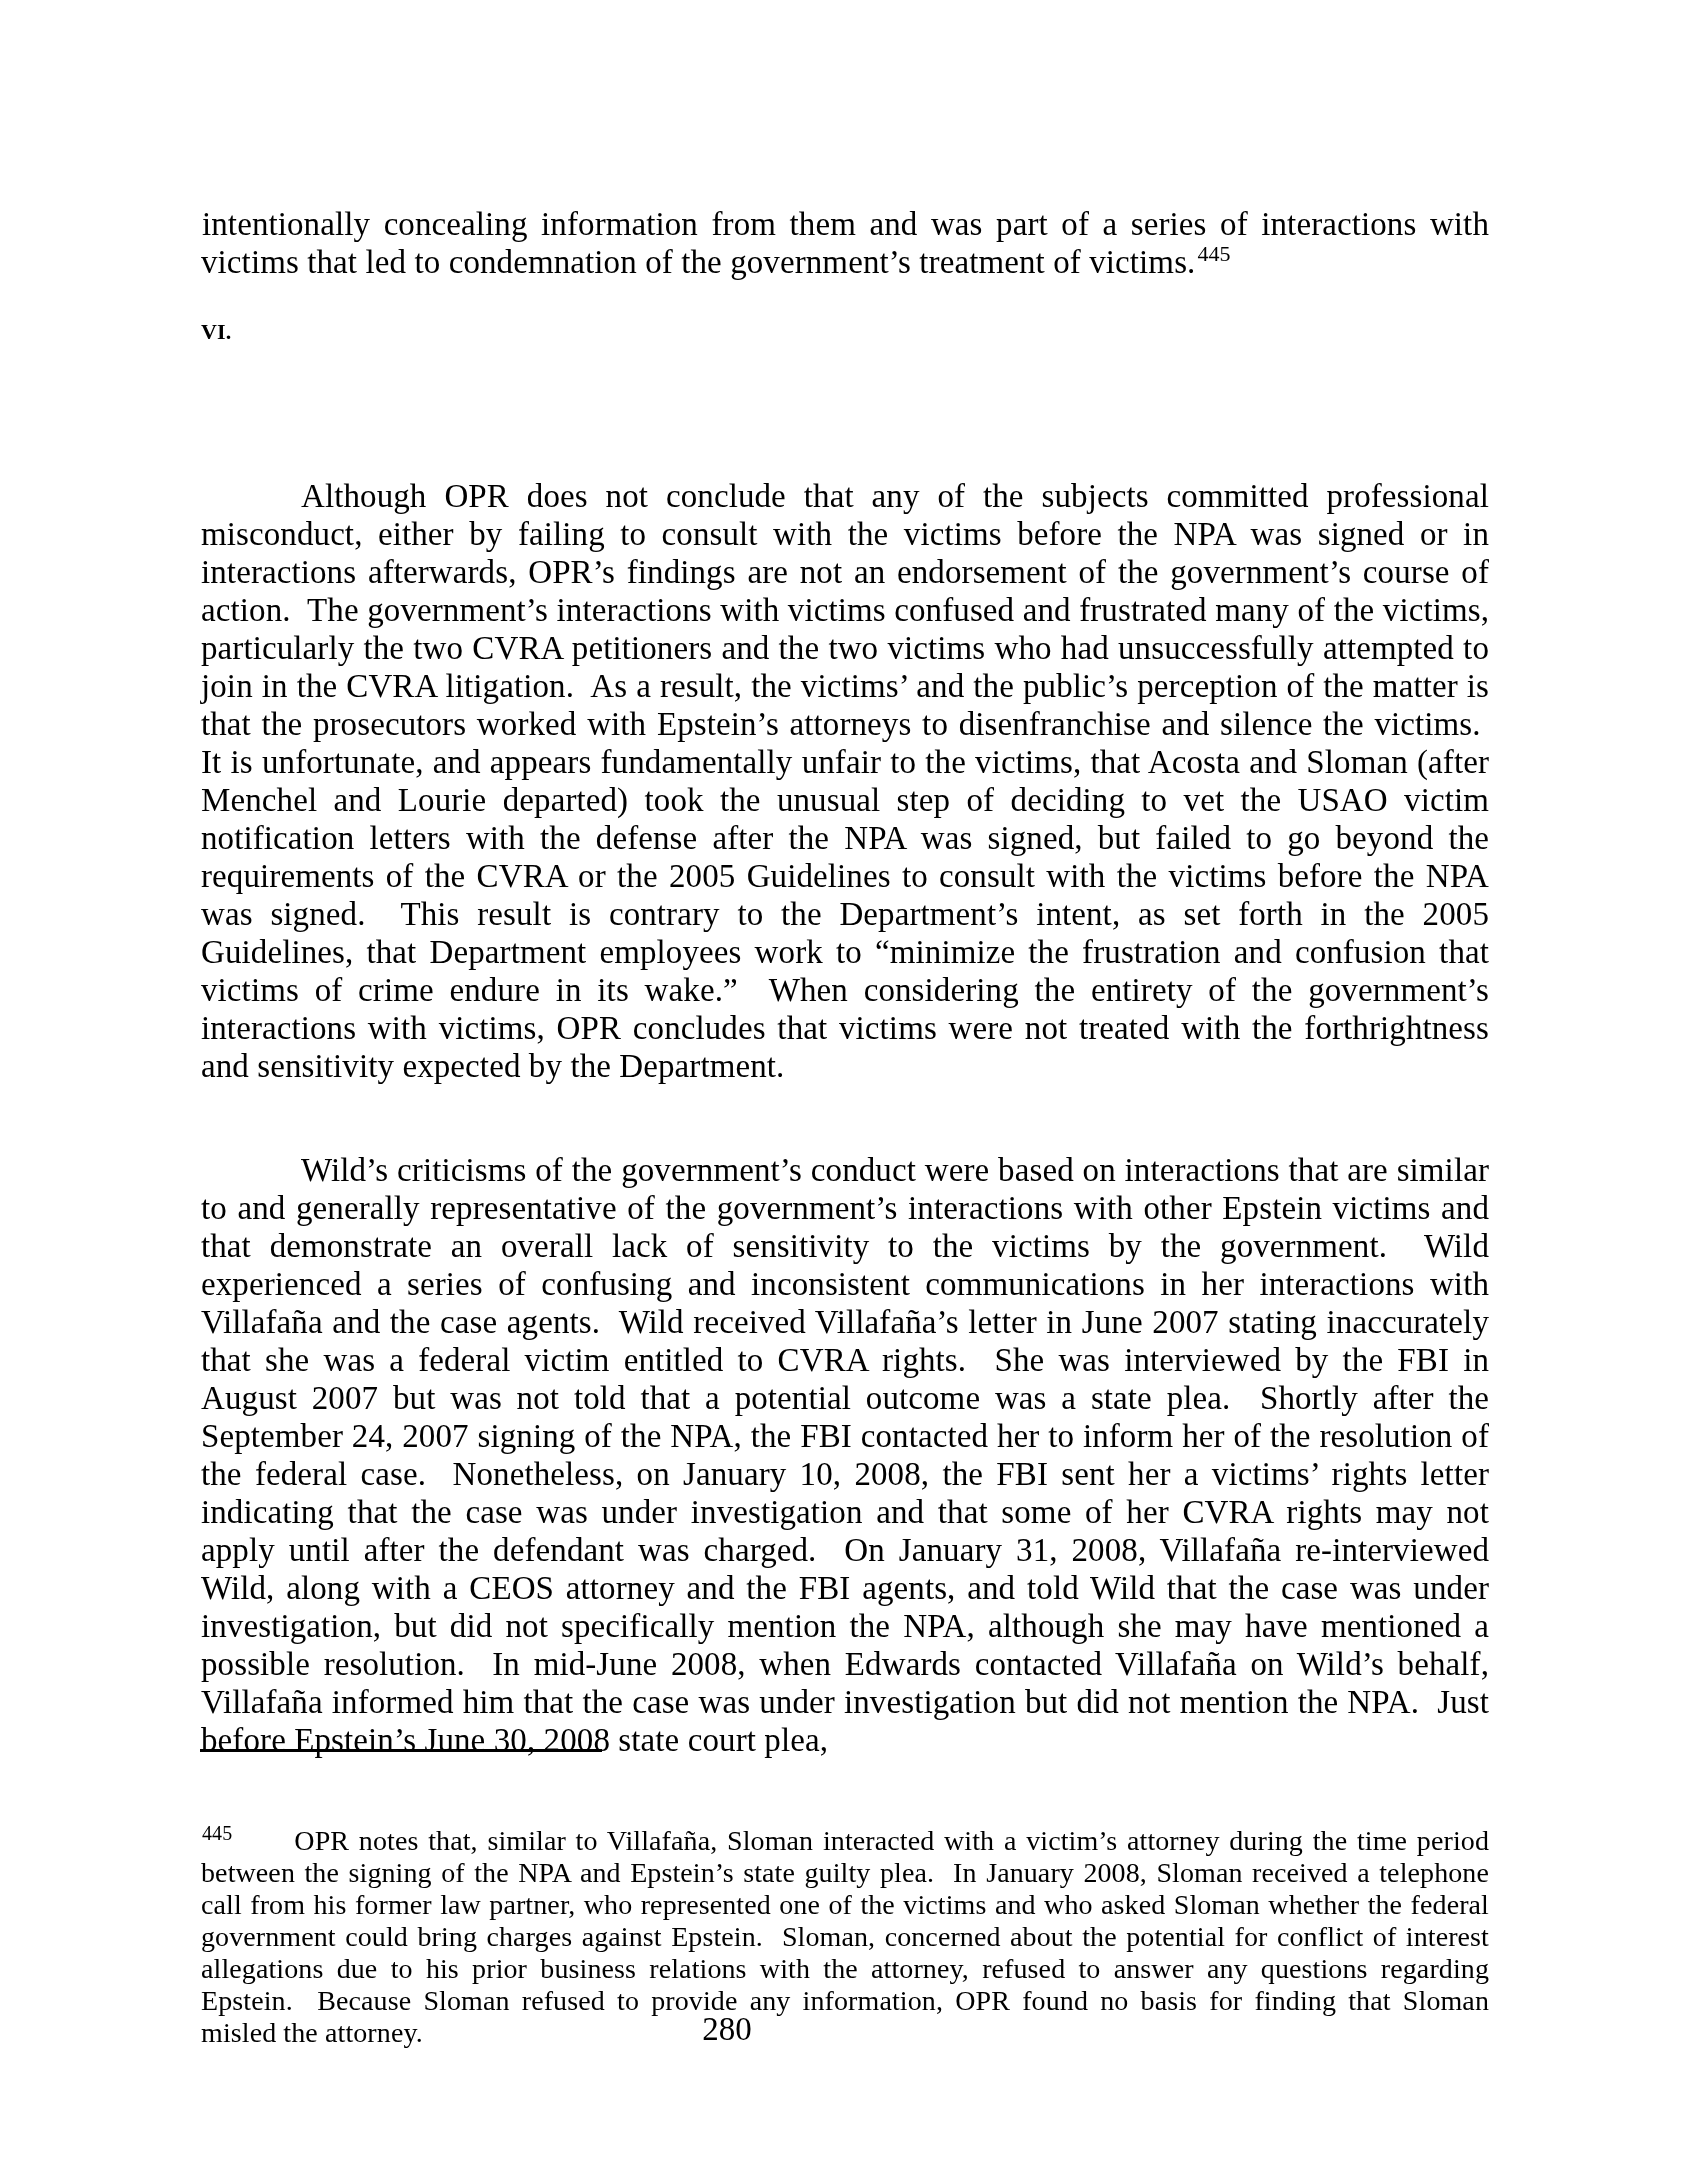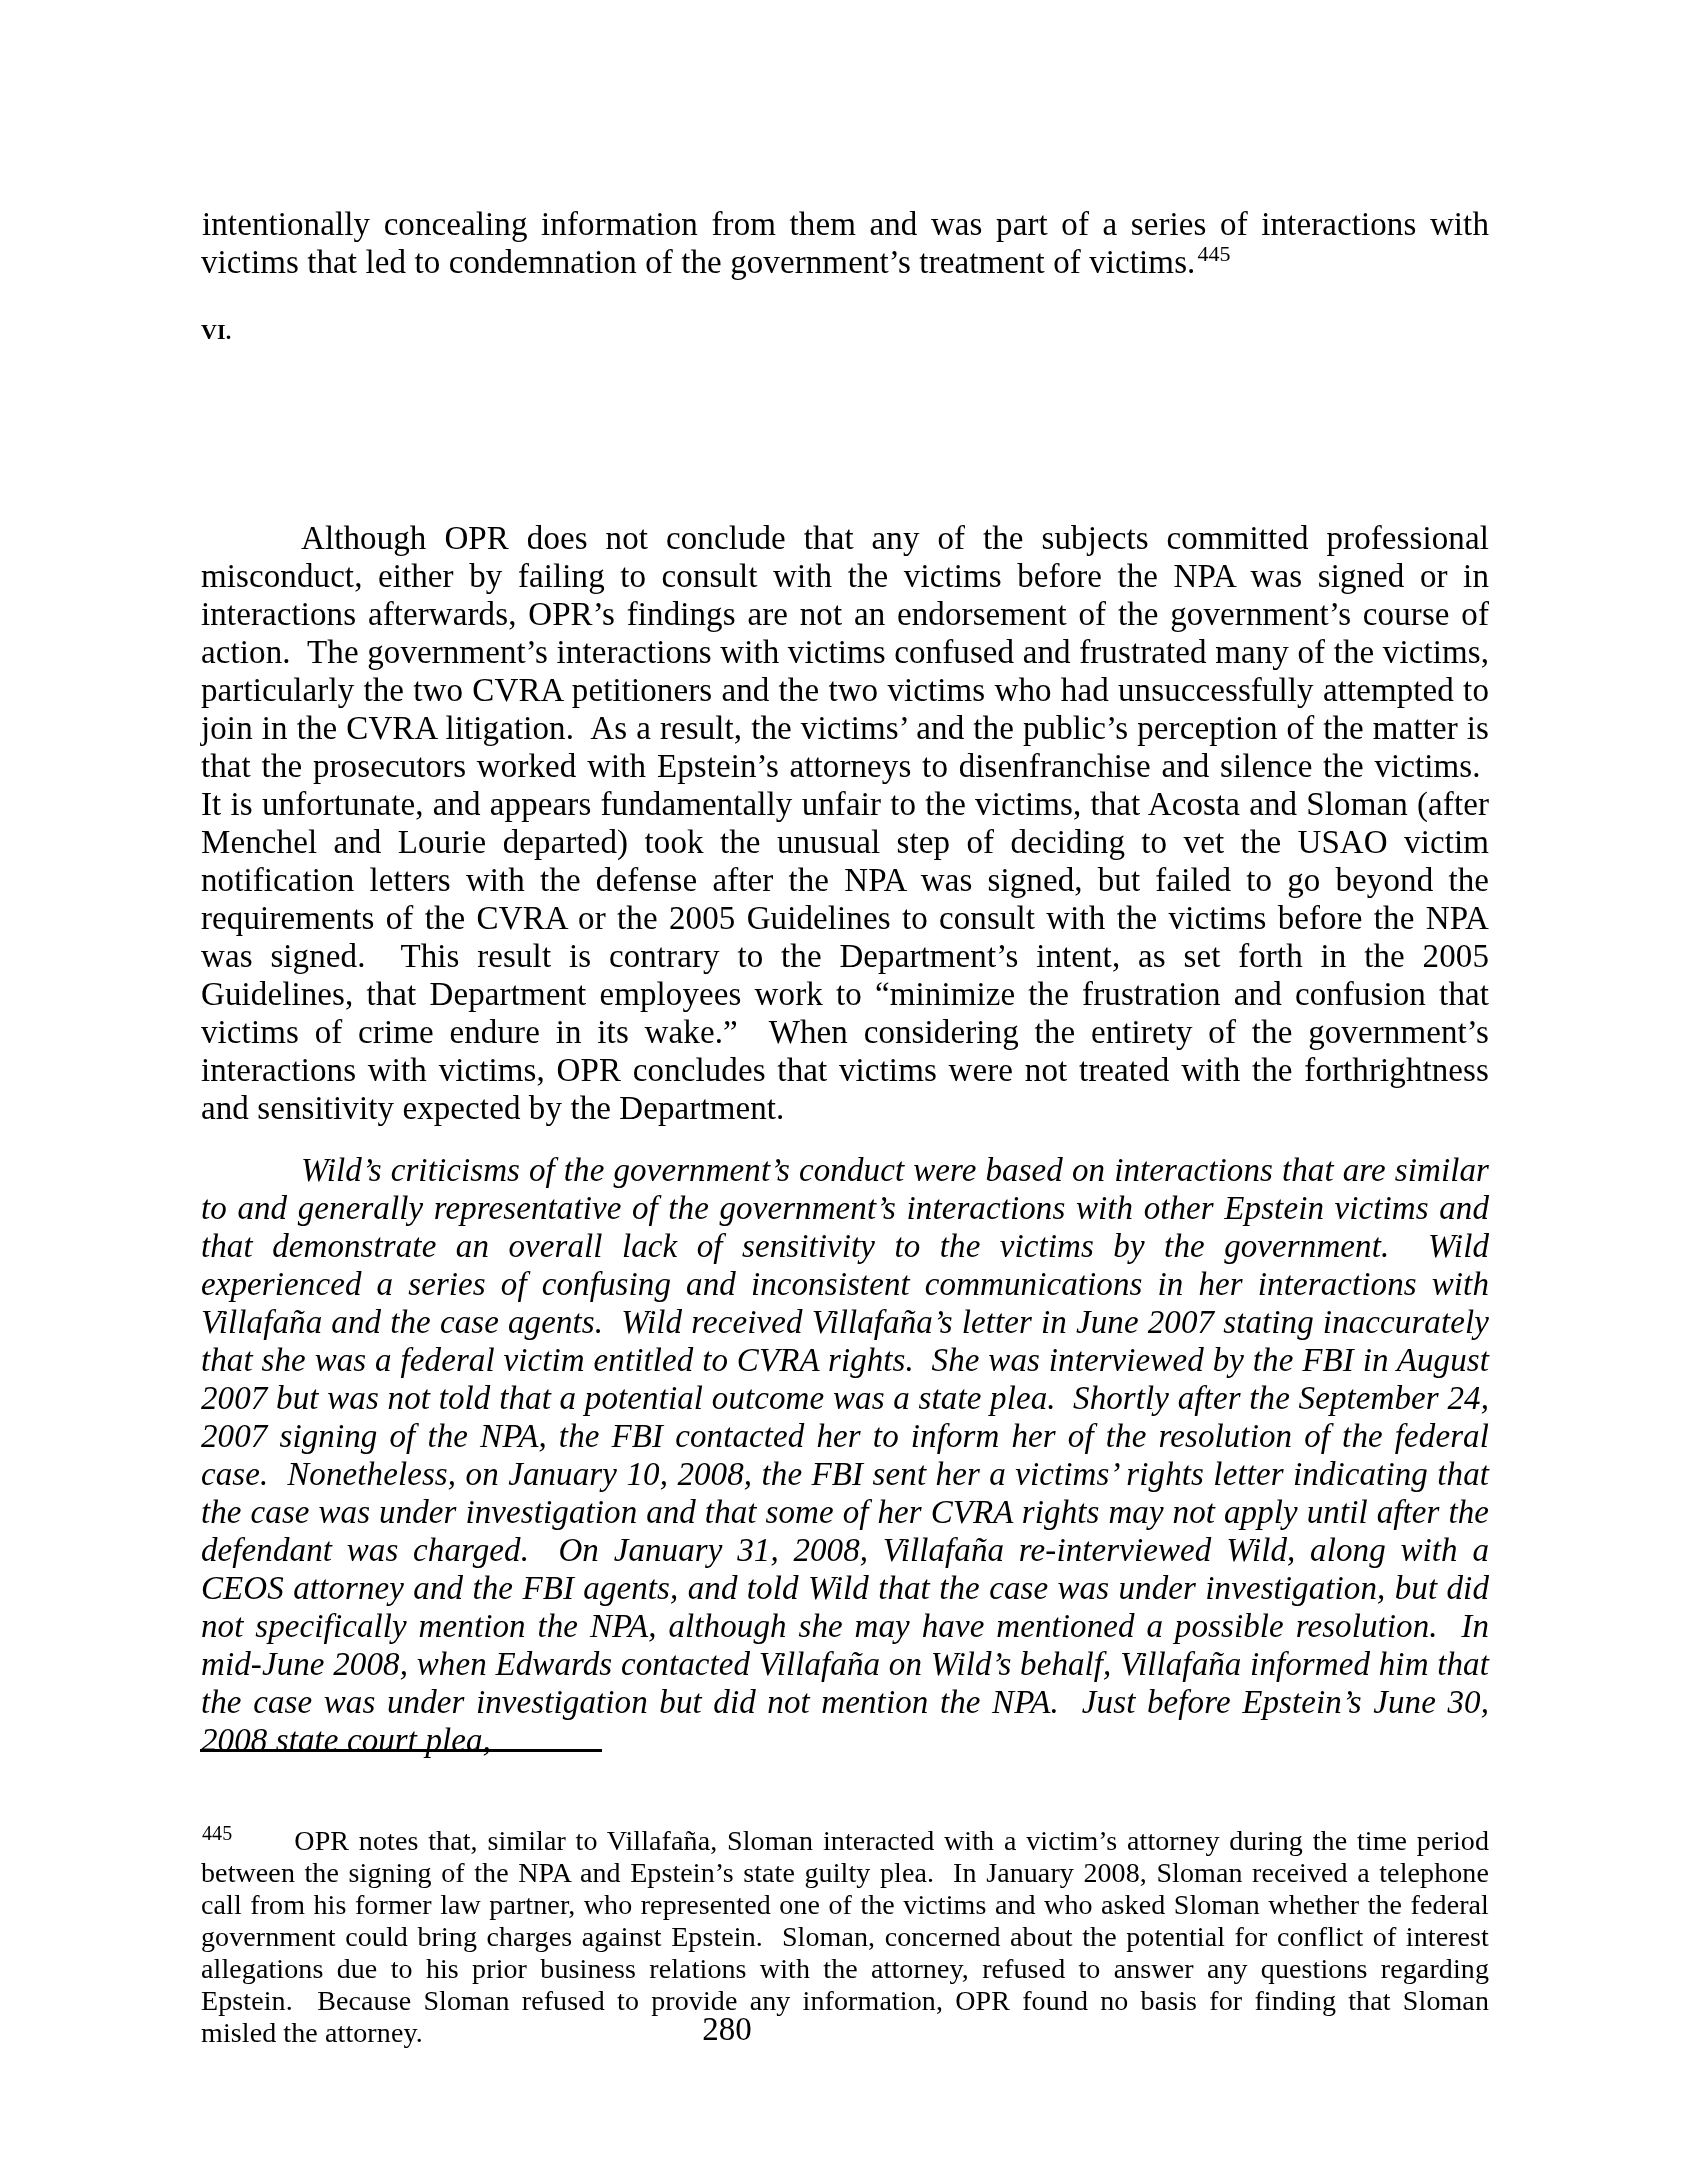--- a/index.html
+++ b/index.html
@@ -39,22 +39,22 @@
     line-height: 40px;
     text-align: justify;
     text-justify: inter-word;
     letter-spacing: 0.1px;
   }
   .heading .h-num {
     position: absolute;
     left: 0;
     top: 0;
   }
-  .para-1 { top: 516px; }
-  .para-2 { top: 1148px; font-style: italic; }
+  .para-1 { top: 474px; }
+  .para-2 { top: 1148px; }
   .body-indent { display: inline-block; width: 99px; }
   .footnote-sep {
     position: absolute;
     left: 198px;
     top: 1747px;
     width: 402px;
     border-top: 3.3px solid #000000;
   }
   .footnote {
     top: 1822px;

